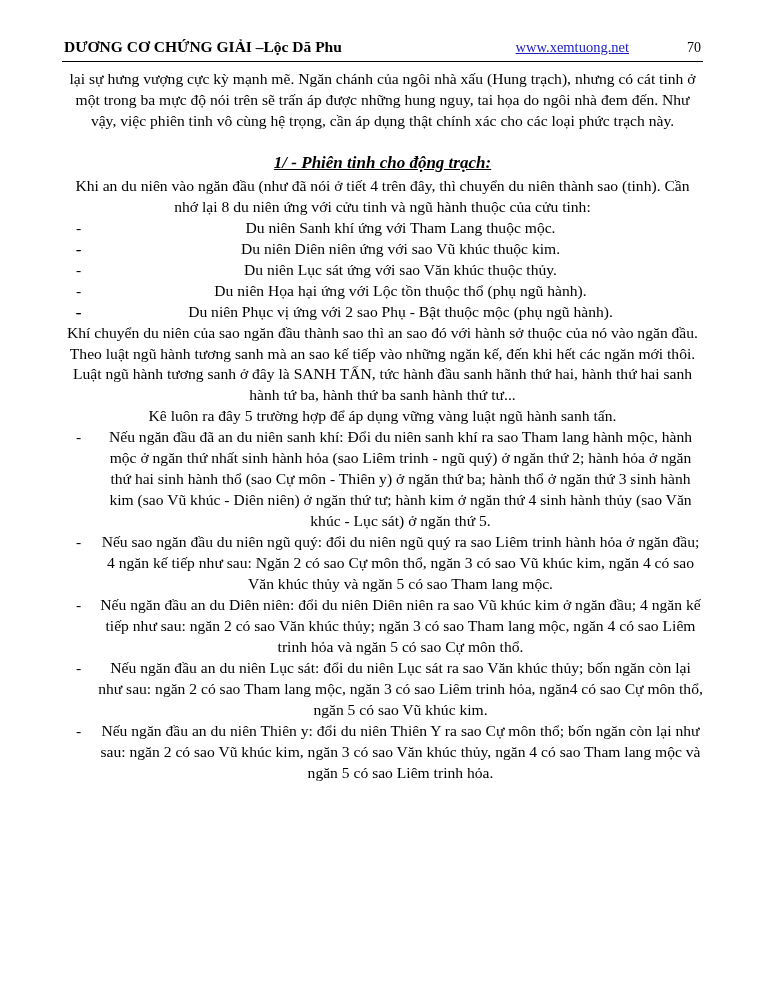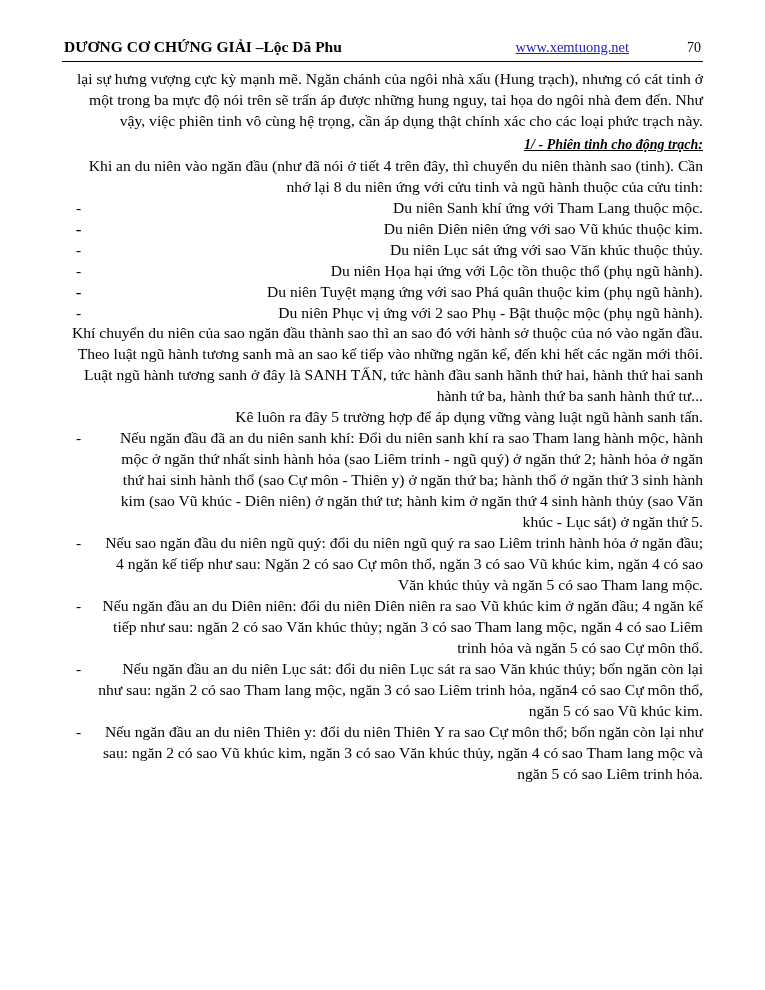--- a/index.html
+++ b/index.html
@@ -44,32 +44,32 @@
     white-space: nowrap;
   }
   .rule {
     border: none;
     border-top: 1px solid #000;
     margin: 0 0 7px 0;
   }
   .body-text {
     font-size: 15.6px;
     line-height: 1.345;
-    text-align: right;
+    text-align: center;
   }
   p.para {
     margin: 0 0 0 0;
     text-indent: 0;
   }
   .sub-head {
-    margin: 4px 0 1px 0;
+    margin: 20px 0 1px 0;
     font-weight: bold;
     font-style: italic;
     text-decoration: underline;
-    font-size: 14px;
+    font-size: 17px;
   }
   ul.dash-list {
     list-style: none;
     margin: 0;
     padding: 0;
   }
   ul.dash-list > li {
     position: relative;
     padding-left: 36px;
     margin: 0;
@@ -106,21 +106,21 @@
 
     <p class="para">Khi an du niên vào ngăn đầu (như đã nói ở tiết 4 trên đây, thì chuyển du niên thành sao (tinh). Cần nhớ lại 8 du niên ứng với cửu tinh và ngũ hành thuộc của cửu tinh:</p>
 
     <ul class="dash-list">
       <li><span class="dash">-</span><span>Du niên Sanh khí ứng với Tham Lang thuộc mộc.</span></li>
       <li><span class="dash">-</span></li>
       <li><span class="dash">-</span><span>Du niên Diên niên ứng với sao Vũ khúc thuộc kim.</span></li>
       <li><span class="dash">-</span><span>Du niên Lục sát ứng với sao Văn khúc thuộc thủy.</span></li>
       <li><span class="dash">-</span><span>Du niên Họa hại ứng với Lộc tồn thuộc thổ (phụ ngũ hành).</span></li>
       <li><span class="dash">-</span></li>
-      <li><span class="dash">-</span><span>Du niên Tuyệt mạng ứng với sao Phá quân thuộc kim (phụ ngũ hành).</span></li>
+      <li><span class="dash">-</span></li>
       <li><span class="dash">-</span><span>Du niên Phục vị ứng với 2 sao Phụ - Bật thuộc mộc (phụ ngũ hành).</span></li>
     </ul>
 
     <p class="para">Khí chuyển du niên của sao ngăn đầu thành sao thì an sao đó với hành sở thuộc của nó vào ngăn đầu. Theo luật ngũ hành tương sanh mà an sao kế tiếp vào những ngăn kế, đến khi hết các ngăn mới thôi. Luật ngũ hành tương sanh ở đây là SANH TẤN, tức hành đầu sanh hãnh thứ hai, hành thứ hai sanh hành tứ ba, hành thứ ba sanh hành thứ tư...</p>
     <p class="para">Kê luôn ra đây 5 trường hợp để áp dụng vững vàng luật ngũ hành sanh tấn.</p>
 
     <ul class="dash-list wide">
       <li><span class="dash">-</span><span>Nếu ngăn đầu đã an du niên sanh khí: Đổi du niên sanh khí ra sao Tham lang hành mộc, hành mộc ở ngăn thứ nhất sinh hành hỏa (sao Liêm trinh - ngũ quý) ở ngăn thứ 2; hành hỏa ở ngăn thứ hai sinh hành thổ (sao Cự môn - Thiên y) ở ngăn thứ ba; hành thổ ở ngăn thứ 3 sinh hành kim (sao Vũ khúc - Diên niên) ở ngăn thứ tư; hành kim ở ngăn thứ 4 sinh hành thủy (sao Văn khúc - Lục sát) ở ngăn thứ 5.</span></li>
       <li><span class="dash">-</span><span>Nếu sao ngăn đầu du niên ngũ quý: đổi du niên ngũ quý ra sao Liêm trinh hành hỏa ở ngăn đầu; 4 ngăn kế tiếp như sau: Ngăn 2 có sao Cự môn thổ, ngăn 3 có sao Vũ khúc kim, ngăn 4 có sao Văn khúc thủy và ngăn 5 có sao Tham lang mộc.</span></li>
       <li><span class="dash">-</span><span>Nếu ngăn đầu an du Diên niên: đổi du niên Diên niên ra sao Vũ khúc kim ở ngăn đầu; 4 ngăn kế tiếp như sau: ngăn 2 có sao Văn khúc thủy; ngăn 3 có sao Tham lang mộc, ngăn 4 có sao Liêm trinh hỏa và ngăn 5 có sao Cự môn thổ.</span></li>

